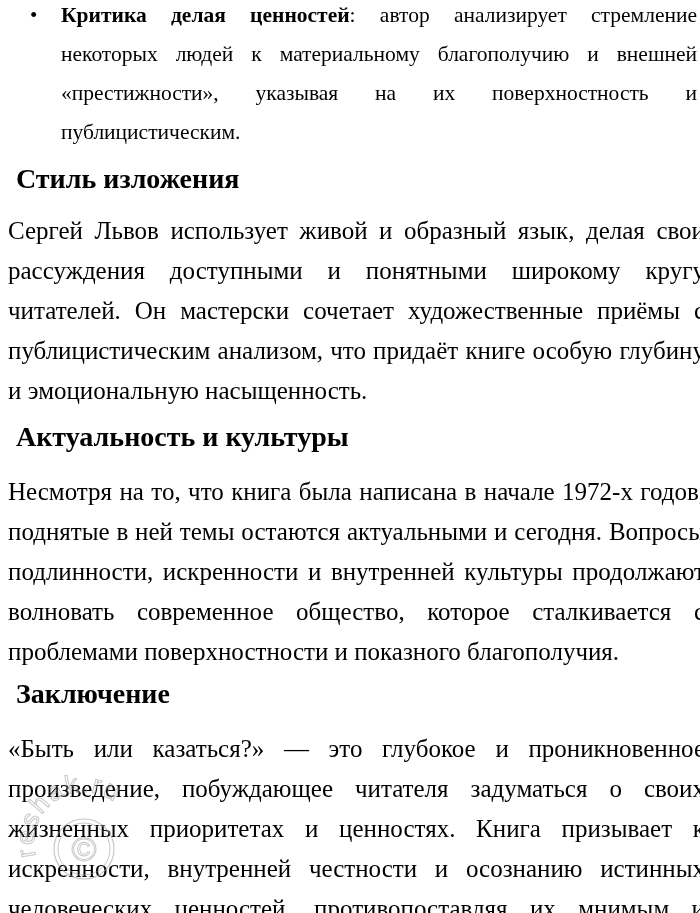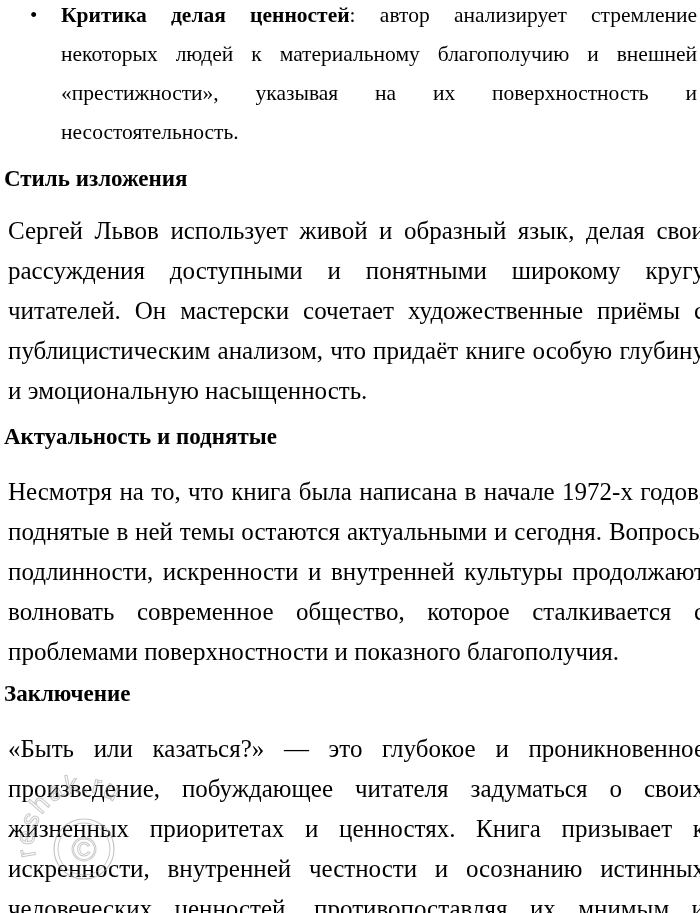--- a/index.html
+++ b/index.html
@@ -42,23 +42,23 @@
       left: 30px;
       top: 0;
       font-size: 21px;
       line-height: 39px;
     }
     .bullet-term {
       font-weight: bold;
     }
     .section-heading {
       position: absolute;
-      left: 4px;
+      left: 16px;
       margin: 0;
-      font-size: 23px;
+      font-size: 28px;
       font-weight: bold;
       line-height: 24px;
       white-space: nowrap;
     }
     .paragraph {
       position: absolute;
       left: 0;
       width: 697px;
       margin: 8px;
       font-size: 25px;
@@ -82,28 +82,28 @@
       opacity: 0.55;
     }
   </style>
 </head>
 <body>
 
 <div class="page">
 
   <ul class="bullet-list">
     <li class="bullet-item">
-      <span class="bullet-dot">•</span><span class="bullet-term">Критика делая ценностей</span><span>: автор анализирует стремление некоторых людей к материальному благополучию и внешней «престижности», указывая на их поверхностность и несостоятельность.</span>
+      <span class="bullet-dot">•</span><span class="bullet-term">Критика делая ценностей</span><span>: автор анализирует стремление некоторых людей к материальному благополучию и внешней «престижности», указывая на их поверхностность и публицистическим.</span>
     </li>
   </ul>
 
   <h2 class="section-heading h1">Стиль изложения</h2>
   <p class="paragraph p1">Сергей Львов использует живой и образный язык, делая свои рассуждения доступными и понятными широкому кругу читателей. Он мастерски сочетает художественные приёмы с публицистическим анализом, что придаёт книге особую глубину и эмоциональную насыщенность.</p>
 
-  <h2 class="section-heading h2">Актуальность и поднятые</h2>
+  <h2 class="section-heading h2">Актуальность и культуры</h2>
   <p class="paragraph p2">Несмотря на то, что книга была написана в начале 1972-х годов, поднятые в ней темы остаются актуальными и сегодня. Вопросы подлинности, искренности и внутренней культуры продолжают волновать современное общество, которое сталкивается с проблемами поверхностности и показного благополучия.</p>
 
   <h2 class="section-heading h3">Заключение</h2>
   <p class="paragraph p3">«Быть или казаться?» — это глубокое и проникновенное произведение, побуждающее читателя задуматься о своих жизненных приоритетах и ценностях. Книга призывает к искренности, внутренней честности и осознанию истинных человеческих ценностей, противопоставляя их мнимым и поверхностным стремлениям.</p>
 
 </div>
 
 <div class="watermark">
   <svg width="140" height="140" viewBox="0 0 140 140">
     <defs>

